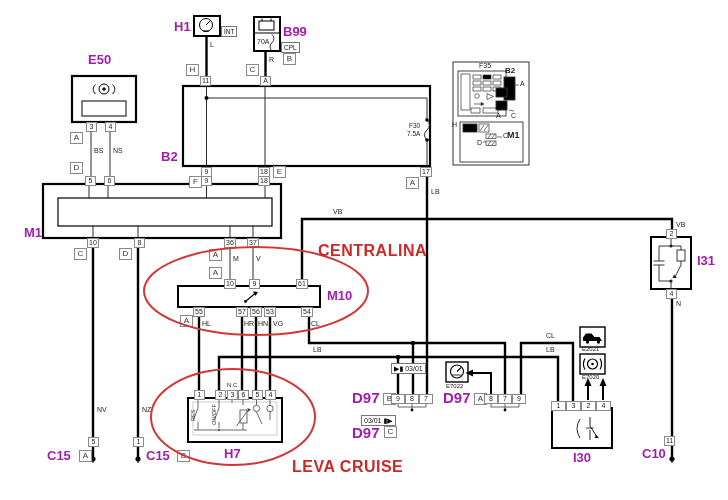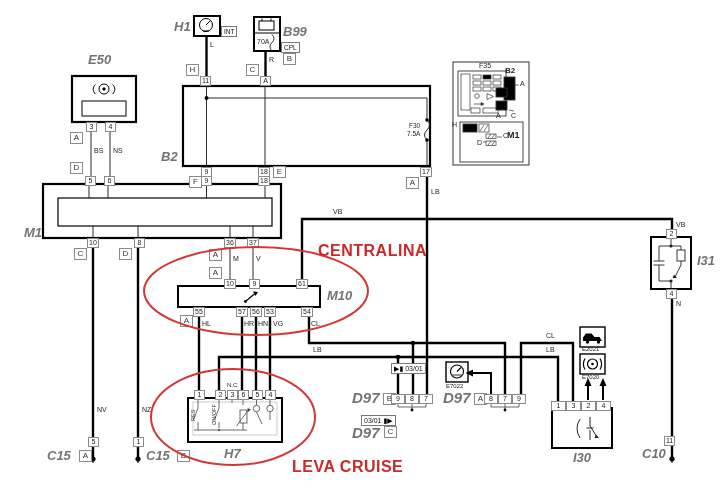--- a/index.html
+++ b/index.html
@@ -7,21 +7,21 @@
          font-family:"Liberation Sans",sans-serif;color:#111;}
   svg{position:absolute;left:0;top:0;}
   .lay{z-index:2;}
   .red-lay{z-index:10;pointer-events:none;}
   .pin{position:absolute;z-index:5;border:1px solid #8a8a8a;background:#fff;color:#222;
        font-size:7px;line-height:8px;padding:0 1px;text-align:center;min-width:7px;}
   .pin.w14{width:14px;min-width:0;box-sizing:border-box;padding:0;}
   .pin.w15{width:15px;min-width:0;box-sizing:border-box;padding:0;}
   .conn{position:absolute;z-index:5;border:1px solid #8a8a8a;background:#fff;color:#333;
         font-size:8px;line-height:10px;width:11px;text-align:center;}
-  .big{position:absolute;z-index:6;font-weight:bold;font-size:13px;color:#737373;font-style:italic;}
+  .big{position:absolute;z-index:6;font-weight:bold;font-size:13px;color:#a21caf;}
   .big.lg{font-size:15px;}
   .wire{position:absolute;z-index:4;font-size:7px;color:#222;}
   .tiny{position:absolute;z-index:6;font-size:6px;color:#222;}
   .rot{position:absolute;z-index:6;font-size:5.5px;color:#333;transform:rotate(-90deg);
        transform-origin:left top;white-space:nowrap;}
   .badge{position:absolute;z-index:6;border:1px solid #777;background:#fff;font-size:7px;
          line-height:9px;padding:0 2px;white-space:nowrap;color:#111;}
   .badge .gl{font-size:7px;color:#000;}
   .redtxt{position:absolute;z-index:11;font-weight:bold;font-size:16px;color:#cd2727;
           white-space:nowrap;letter-spacing:.5px;}

